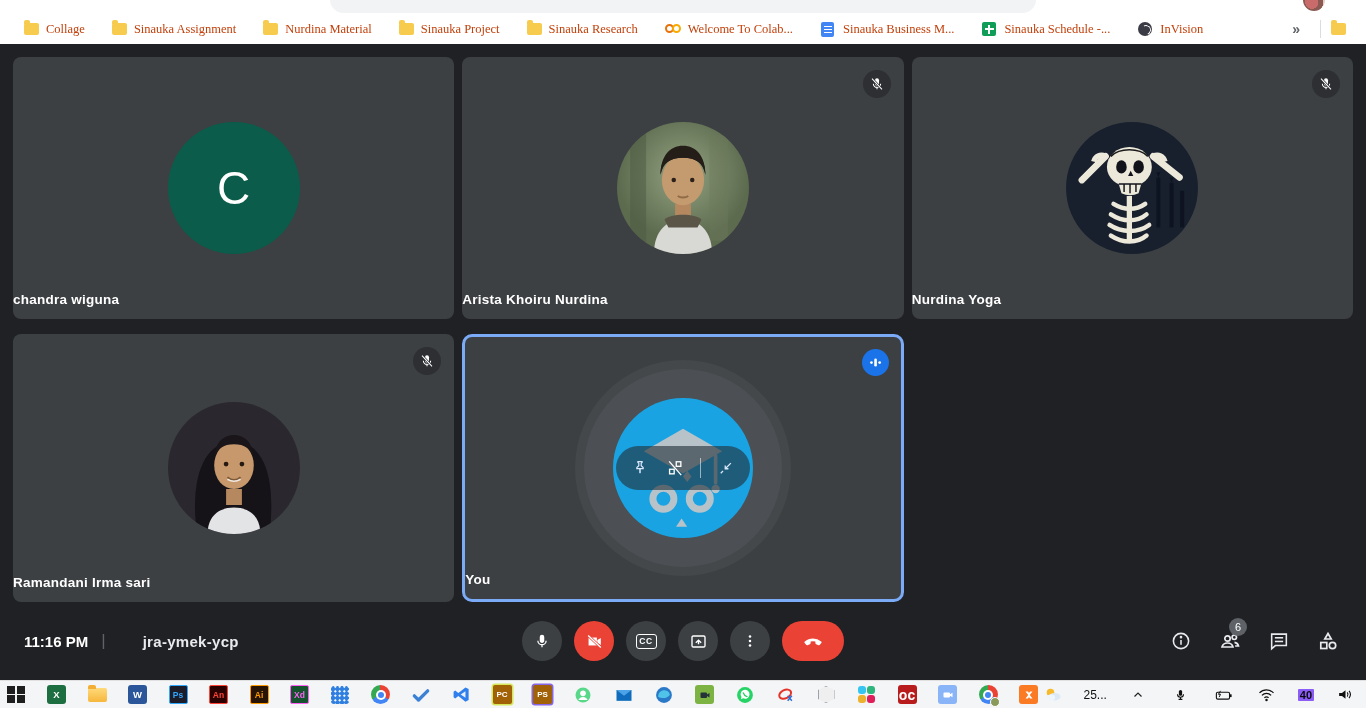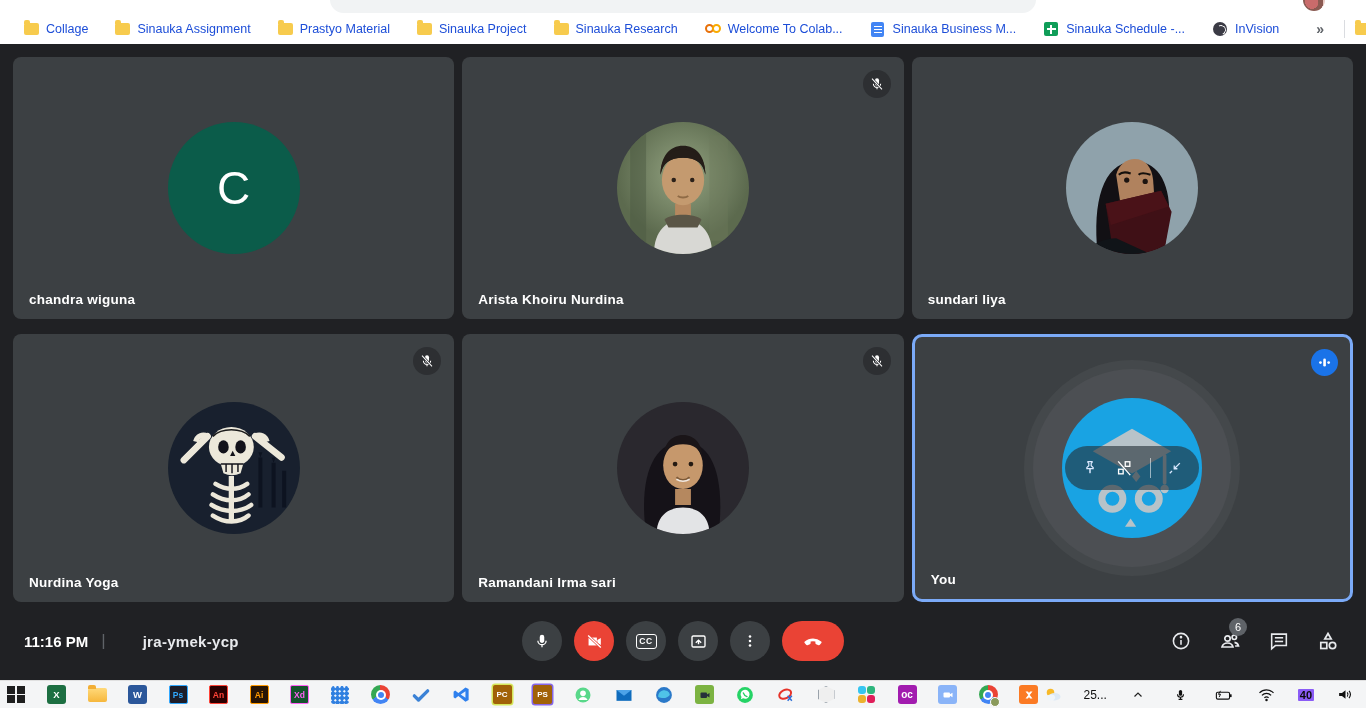--- a/index.html
+++ b/index.html
@@ -8,21 +8,21 @@
 
   
   .topstrip { position:relative; height:14px; background:#ffffff; }
   .omnibox-remnant { position:absolute; left:330px; top:-14px; width:706px; height:27px; background:#f1f3f4; border-radius:14px; }
   .profile-remnant { position:absolute; left:1303px; top:-11px; width:22px; height:22px; border-radius:50%;
       background:radial-gradient(circle at 40% 60%, #c96b6b 0 35%, #8a5a52 36% 60%, #e9c9c2 61% 100%); }
 
   
   .bmbar { height:30px; background:#ffffff; display:flex; align-items:center; padding:0 14px 0 24px; }
   .bm-item { display:flex; align-items:center; gap:7px; margin-right:27px; cursor:pointer; white-space:nowrap; }
-  .bm-label { font-size:12.5px; color:#1d4ed8; }
+  .bm-label { font-size:12.5px; color:#c2410c;font-family:Liberation Serif, serif; }
   .bm-folder { width:15px; height:12px; position:relative; background:#f7cb4d; border-radius:2px; }
   .bm-folder::before { content:""; position:absolute; top:-3px; left:0; width:6px; height:4px; background:#f7cb4d; border-radius:2px 2px 0 0; }
   .bm-ico { width:16px; height:16px; display:flex; align-items:center; justify-content:center; }
   .colab-ico { position:relative; width:16px; height:10px; }
   .colab-ico i { position:absolute; top:0; width:9px; height:9px; border:2.6px solid #f9ab00; border-radius:50%; }
   .colab-ico i:first-child { left:0; border-color:#e8710a; }
   .colab-ico i:last-child { right:0; }
   .docs-ico { width:13px; height:15px; background:#4285f4; border-radius:2px; position:relative; }
   .docs-ico::before { content:""; position:absolute; left:2.5px; top:4px; width:8px; height:1.6px; background:#fff; box-shadow:0 3px 0 #fff, 0 6px 0 #fff; }
   .sheets-ico { width:14px; height:14px; background:#0f9d58; border-radius:2px; position:relative; }
@@ -32,21 +32,21 @@
   .globe-ico::before { content:""; position:absolute; left:3px; top:3px; width:8px; height:8px; border-radius:50%; border:1.6px solid #fff; border-left-color:transparent; border-bottom-color:transparent; transform:rotate(20deg); }
   .bm-right { margin-left:auto; display:flex; align-items:center; }
   .bm-chevrons { color:#5f6368; font-size:14px; font-weight:700; padding:0 10px; cursor:pointer; }
   .bm-sep { width:1px; height:18px; background:#dadce0; margin:0 10px; }
 
   
   .meet { height:558px; background:#202124; display:grid; grid-template-columns:repeat(3,1fr);
           column-gap:8px; row-gap:15px; padding:13px 13px 0 13px; }
   .tile { position:relative; background:#3c4043; border-radius:8px; overflow:hidden; cursor:pointer; }
   .tile.selected { border:3px solid #7baaf7; border-radius:10px; }
-  .pname { position:absolute; left:16px; bottom:12px; color:#ffffff; font-size:13.5px; font-weight:700; letter-spacing:.25px; }
+  .pname { position:absolute; left:0; bottom:12px; color:#ffffff; font-size:13.5px; font-weight:700; letter-spacing:.25px; }
   .avatar { position:absolute; left:50%; top:50%; transform:translate(-50%,-50%); width:132px; height:132px; border-radius:50%; overflow:hidden; }
   .avatar svg { display:block; width:100%; height:100%; }
   .initial-circle { background:#0b5c4a; display:flex; align-items:center; justify-content:center; }
   .initial-circle span { color:#ffffff; font-size:46px; font-weight:400; }
   .micoff { position:absolute; top:13px; right:13px; width:28px; height:28px; border-radius:50%;
             background:rgba(32,33,36,.55); display:flex; align-items:center; justify-content:center; }
 
   
   .bigring { position:absolute; left:50%; top:50%; transform:translate(-50%,-50%); width:198px; height:198px;
              border-radius:50%; background:#4c4f53; box-shadow:0 0 0 9px rgba(255,255,255,.045); }
@@ -114,21 +114,21 @@
     <div class="bm-item">
       <span class="bm-folder"></span>
       <span class="bm-label">Collage</span>
     </div>
     <div class="bm-item">
       <span class="bm-folder"></span>
       <span class="bm-label">Sinauka Assignment</span>
     </div>
     <div class="bm-item">
       <span class="bm-folder"></span>
-      <span class="bm-label">Prastyo Material</span>
+      <span class="bm-label">Nurdina Material</span>
     </div>
     <div class="bm-item">
       <span class="bm-folder"></span>
       <span class="bm-label">Sinauka Project</span>
     </div>
     <div class="bm-item">
       <span class="bm-folder"></span>
       <span class="bm-label">Sinauka Research</span>
     </div>
     <div class="bm-item">
@@ -202,36 +202,20 @@
         <svg width="16" height="16" viewBox="0 0 24 24">
           <path fill="#fff" d="M12 14.5c1.66 0 3-1.34 3-3v-5a3 3 0 0 0-6 0v5c0 1.66 1.34 3 3 3z"></path>
           <path fill="none" stroke="#fff" stroke-width="1.6" d="M6.5 11.5a5.5 5.5 0 0 0 11 0M12 17v3"></path>
           <line x1="4.5" y1="4" x2="19.5" y2="20" stroke="#2b2d31" stroke-width="3.6"></line>
           <line x1="4.5" y1="4" x2="19.5" y2="20" stroke="#fff" stroke-width="1.6"></line>
         </svg>
       </div>
       <span class="pname">Arista Khoiru Nurdina</span>
     </div>
 
-    <div class="tile">
-      <div class="avatar">
-        <svg viewBox="0 0 100 100">
-          <rect width="100" height="100" fill="#8fa2ab"></rect>
-          <path d="M24 100c-4-40 4-68 26-70 20-2 30 18 28 44l-4 26z" fill="#121014"></path>
-          <path d="M38 40c2-8 8-12 14-12 8 0 13 6 14 16l1 14-6 6-20-4z" fill="#b0825e"></path>
-          <circle cx="46" cy="44" r="2" fill="#1c1410"></circle>
-            <circle cx="60" cy="45" r="2" fill="#1c1410"></circle>
-          <path d="M40 40c2-2 6-2 9-1M55 40c2-2 6-1 9 0" stroke="#14100c" stroke-width="1.6" fill="none"></path>
-          <path d="M30 62l42-10 8 16-6 32H36z" fill="#3f1016"></path>
-          <path d="M30 62l42-10 6 12-44 14z" fill="#4a1218"></path>
-          <path d="M14 100c4-8 16-12 24-12l26 12z" fill="#101418"></path>
-        </svg>
-      </div>
-      <span class="pname">sundari liya</span>
-    </div>
 
     <div class="tile">
       <div class="avatar">
         <svg viewBox="0 0 100 100">
           <rect width="100" height="100" fill="#18202e"></rect>
           <path d="M70 42v38M80 46v34M88 52v28" stroke="#0d1320" stroke-width="3"></path>
           <path d="M68.5 38l1.5 4 1.5-4zM78.5 42l1.5 4 1.5-4z" fill="#0d1320"></path>
           <path d="M30 26L12 44M66 26l20 16" stroke="#ece8da" stroke-width="5" stroke-linecap="round"></path>
           <path d="M30 26c-4-2-8 0-9 4M66 26c4-2 8 0 9 4" stroke="#ece8da" stroke-width="4" fill="none"></path>
           <ellipse cx="48" cy="34" rx="17" ry="15" fill="#ece8da"></ellipse>
@@ -511,21 +495,21 @@
         </span>
       <span class="app">
         <span class="slack-ico">
             <i style="background:#36c5f0"></i>
             <i style="background:#2eb67d"></i>
             <i style="background:#ecb22e"></i>
             <i style="background:#e01e5a"></i>
           </span>
       </span>
       <span class="app">
-          <span class="sq" style="background:#a21caf;font-size:10px">oc</span>
+          <span class="sq" style="background:#b91c1c;font-size:14px">oc</span>
         </span>
       <span class="app">
         <span class="sq" style="background:#8ab4f8">
             <svg width="12" height="12" viewBox="0 0 24 24">
               <rect x="3" y="7" width="13" height="10" rx="2" fill="#fff"></rect>
               <path d="M16 10.5l5-3v9l-5-3z" fill="#fff"></path>
             </svg>
           </span>
       </span>
       <span class="app" style="position:relative">

